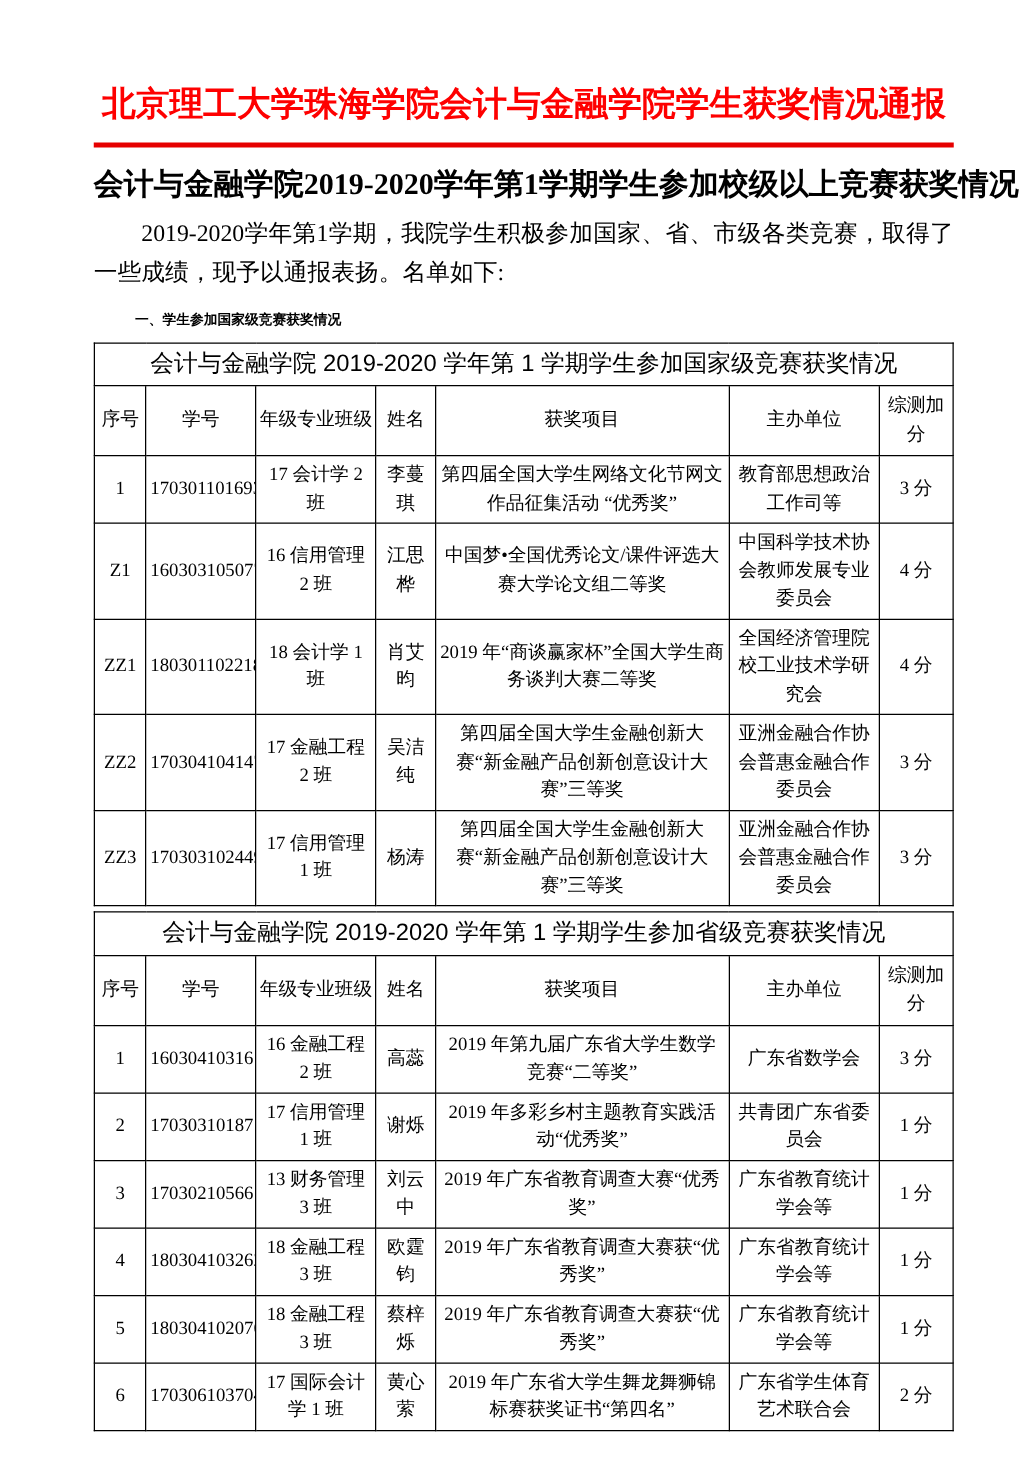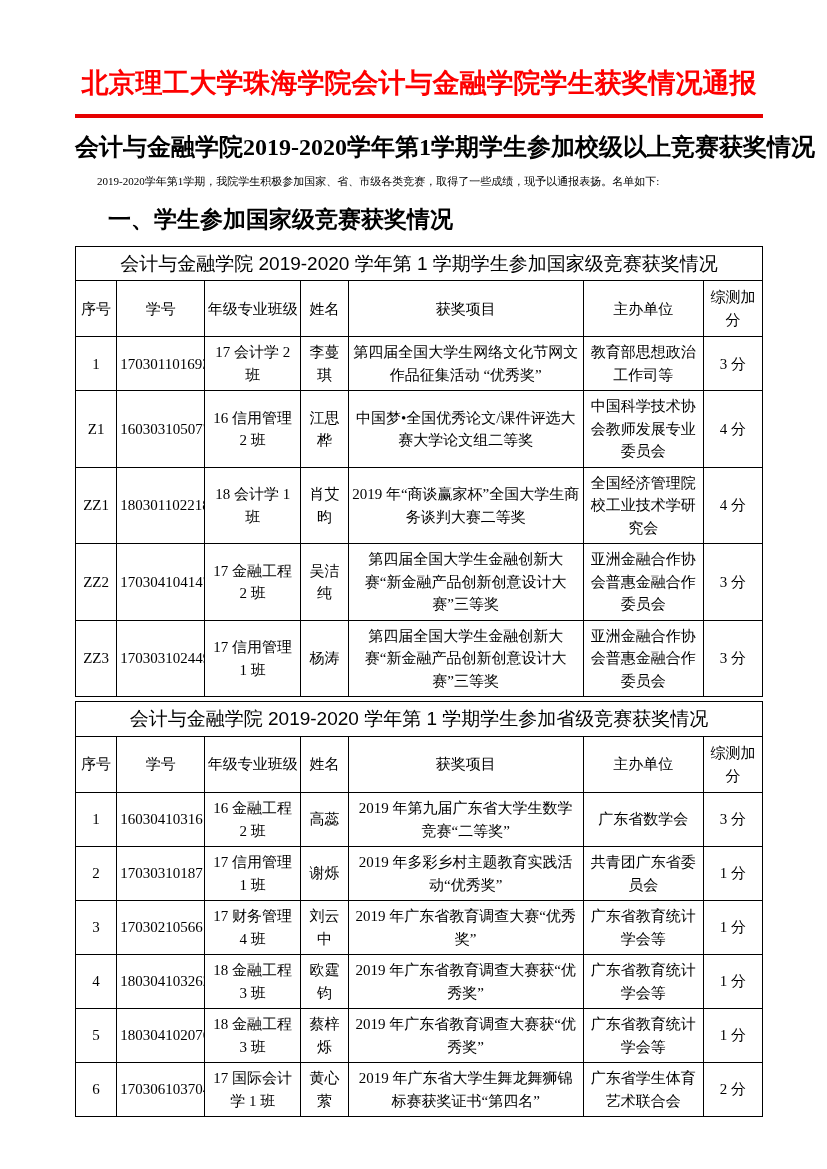--- a/index.html
+++ b/index.html
@@ -43,30 +43,30 @@
   }
   .subject-heading {
     margin: 13px 0 0 0;
     text-align: center;
     font-size: 24px;
     font-weight: bold;
     white-space: nowrap;
   }
   .intro {
     margin: 10px 0 0 0;
-    font-size: 11px;
+    font-size: 19px;
     line-height: 1.62;
     text-indent: 2em;
     text-align: justify;
   }
   .section-heading {
     margin: 13px 0 11px 0;
     padding-left: 33px;
     font-family: "Liberation Sans", "DejaVu Sans", sans-serif;
-    font-size: 23px;
+    font-size: 11px;
     font-weight: bold;
   }
   table.award-table {
     width: 100%;
     border-collapse: collapse;
     table-layout: fixed;
     margin-bottom: 4px;
   }
   table.award-table td, table.award-table th {
     border: 1px solid #000;
@@ -214,21 +214,21 @@
             <td>170303101871</td>
             <td>17 信用管理 1 班</td>
             <td>谢烁</td>
             <td>2019 年多彩乡村主题教育实践活动“优秀奖”</td>
             <td>共青团广东省委员会</td>
             <td>1 分</td>
           </tr>
           <tr>
             <td>3</td>
             <td>170302105661</td>
-            <td>17 财务管理 4 班</td>
+            <td>13 财务管理 3 班</td>
             <td>刘云中</td>
             <td>2019 年广东省教育调查大赛“优秀奖”</td>
             <td>广东省教育统计学会等</td>
             <td>1 分</td>
           </tr>
           <tr>
             <td>4</td>
             <td>180304103262</td>
             <td>18 金融工程 3 班</td>
             <td>欧霆钧</td>

